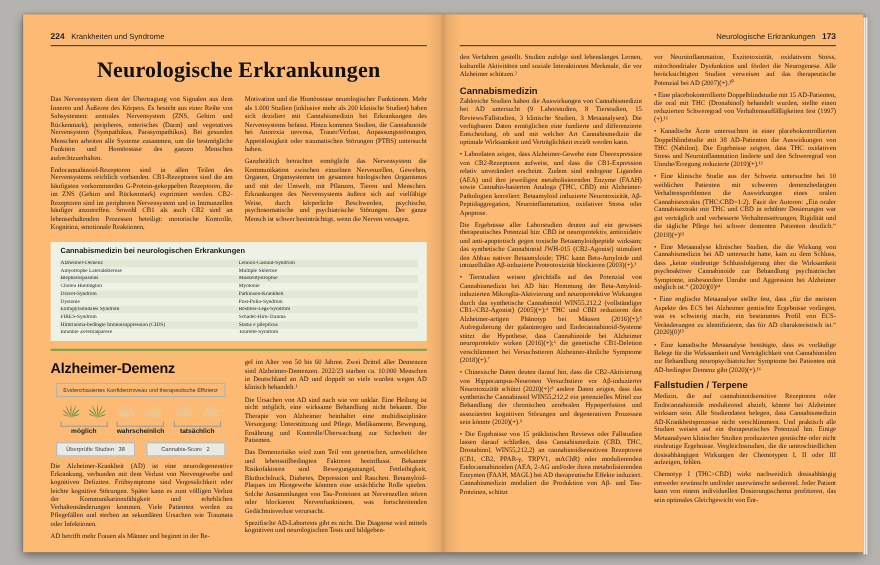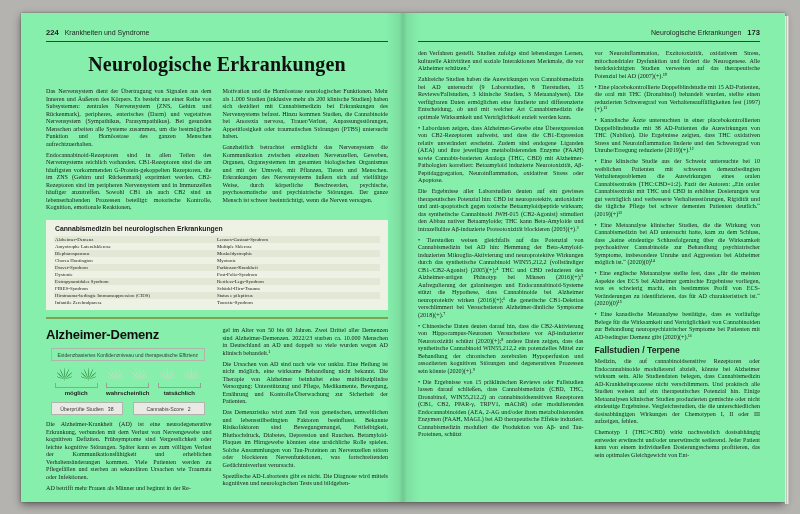--- a/index.html
+++ b/index.html
@@ -3,21 +3,21 @@
 <meta charset="utf-8">
 <style>
   html,body{margin:0;padding:0;}
   body{
     width:800px;height:514px;overflow:hidden;position:relative;
     background:#b4b3b0;
     font-family:"Liberation Serif", serif;
   }
   .spread{
     position:absolute;left:21px;top:13px;width:764px;height:489px;
-    background:#86efac;display:flex;
+    background:#fdba74;display:flex;
     box-shadow:0 3px 8px rgba(0,0,0,.45), 0 0 2px rgba(0,0,0,.35);
   }
   .edge-right{
     position:absolute;right:-4px;top:3px;bottom:-2px;width:4px;
     background:repeating-linear-gradient(90deg,#eceae4 0 1px,#c6c4bd 1px 2px);
   }
   .gutter{
     position:absolute;left:50%;top:0;transform:translateX(-50%);
     width:34px;height:100%;pointer-events:none;
     background:linear-gradient(90deg,rgba(0,0,0,0) 0%,rgba(0,0,0,.07) 38%,rgba(0,0,0,.16) 50%,rgba(0,0,0,.07) 62%,rgba(0,0,0,0) 100%);
@@ -251,20 +251,21 @@
 
   <div class="page pr">
     <div class="runhead right">
       <span>Neurologische Erkrankungen</span>
       <span class="num">173</span>
     </div>
 
     <div class="cols mt8">
       <div class="col">
         <p class="b">den Verfahren gestellt. Studien zufolge sind lebenslanges Lernen, kulturelle Aktivitäten und soziale Interaktionen Merkmale, die vor Alzheimer schützen.²</p>
+        <div class="h3">Cannabismedizin</div>
         <p class="b">Zahlreiche Studien haben die Auswirkungen von Cannabismedizin bei AD untersucht (9 Laborstudien, 8 Tierstudien, 15 Reviews/Fallstudien, 3 klinische Studien, 3 Metaanalysen). Die verfügbaren Daten ermöglichen eine fundierte und differenzierte Entscheidung, ob und mit welcher Art Cannabismedizin die optimale Wirksamkeit und Verträglichkeit erzielt werden kann.</p>
         <p class="b">• Labordaten zeigen, dass Alzheimer-Gewebe eine Überexpression von CB2-Rezeptoren aufweist, und dass die CB1-Expression relativ unverändert erscheint. Zudem sind endogene Liganden (AEA) und ihre jeweiligen metabolisierenden Enzyme (FAAH) sowie Cannabis-basierten Analoga (THC, CBD) mit Alzheimer-Pathologien korreliert: Betaamyloid induzierte Neurotoxizität, Aβ-Peptidaggregation, Neuroinflammation, oxidativer Stress oder Apoptose.</p>
         <p class="b">Die Ergebnisse aller Laborstudien deuten auf ein gewisses therapeutisches Potenzial hin: CBD ist neuroprotektiv, antioxidativ und anti-apoptotisch gegen toxische Betaamyloidpeptide wirksam; das synthetische Cannabinoid JWH-015 (CB2-Agonist) stimuliert den Abbau nativer Betaamyloide; THC kann Beta-Amyloide und intrazelluläre Aβ-induzierte Proteotoxizität blockieren (2003)(+).³</p>
         <p class="b">• Tierstudien weisen gleichfalls auf das Potenzial von Cannabismedizin bei AD hin: Hemmung der Beta-Amyloid-induzierten Mikroglia-Aktivierung und neuroprotektive Wirkungen durch das synthetische Cannabinoid WIN55,212,2 (vollständiger CB1-/CB2-Agonist) (2005)(+);⁴ THC und CBD reduzieren den Alzheimer-artigen Phänotyp bei Mäusen (2016)(+);⁵ Aufregulierung der galaninergen und Endocannabinoid-Systeme stützt die Hypothese, dass Cannabinoide bei Alzheimer neuroprotektiv wirken (2016)(+);⁶ die genetische CB1-Deletion verschlimmert bei Versuchstieren Alzheimer-ähnliche Symptome (2018)(+).⁷</p>
         <p class="b">• Chinesische Daten deuten darauf hin, dass die CB2-Aktivierung von Hippocampus-Neuronen Versuchstiere vor Aβ-induzierter Neurotoxizität schützt (2020)(+);⁸ andere Daten zeigen, dass das synthetische Cannabinoid WIN55,212,2 ein potenzielles Mittel zur Behandlung der chronischen zerebralen Hypoperfusion und assoziierten kognitiven Störungen und degenerativen Prozessen sein könnte (2020)(+).⁹</p>
         <p class="b">• Die Ergebnisse von 15 präklinischen Reviews oder Fallstudien lassen darauf schließen, dass Cannabismedizin (CBD, THC, Dronabinol, WIN55,212,2) an cannabinoidsensitiven Rezeptoren (CB1, CB2, PPAR-γ, TRPV1, mAChR) oder modulierenden Endocannabinoiden (AEA, 2-AG und/oder ihren metabolisierenden Enzymen (FAAH, MAGL) bei AD therapeutische Effekte induziert. Cannabismedizin moduliert die Produktion von Aβ- und Tau-Proteinen, schützt</p>
       </div>
       <div class="col">
         <p class="b">vor Neuroinflammation, Exzitotoxizität, oxidativem Stress, mitochondrialer Dysfunktion und fördert die Neurogenese. Alle berücksichtigten Studien verweisen auf das therapeutische Potenzial bei AD (2007)(+).¹⁰</p>
         <p class="b">• Eine placebokontrollierte Doppelblindstudie mit 15 AD-Patienten, die oral mit THC (Dronabinol) behandelt wurden, stellte einen reduzierten Schweregrad von Verhaltensauffälligkeiten fest (1997)(+).¹¹</p>

